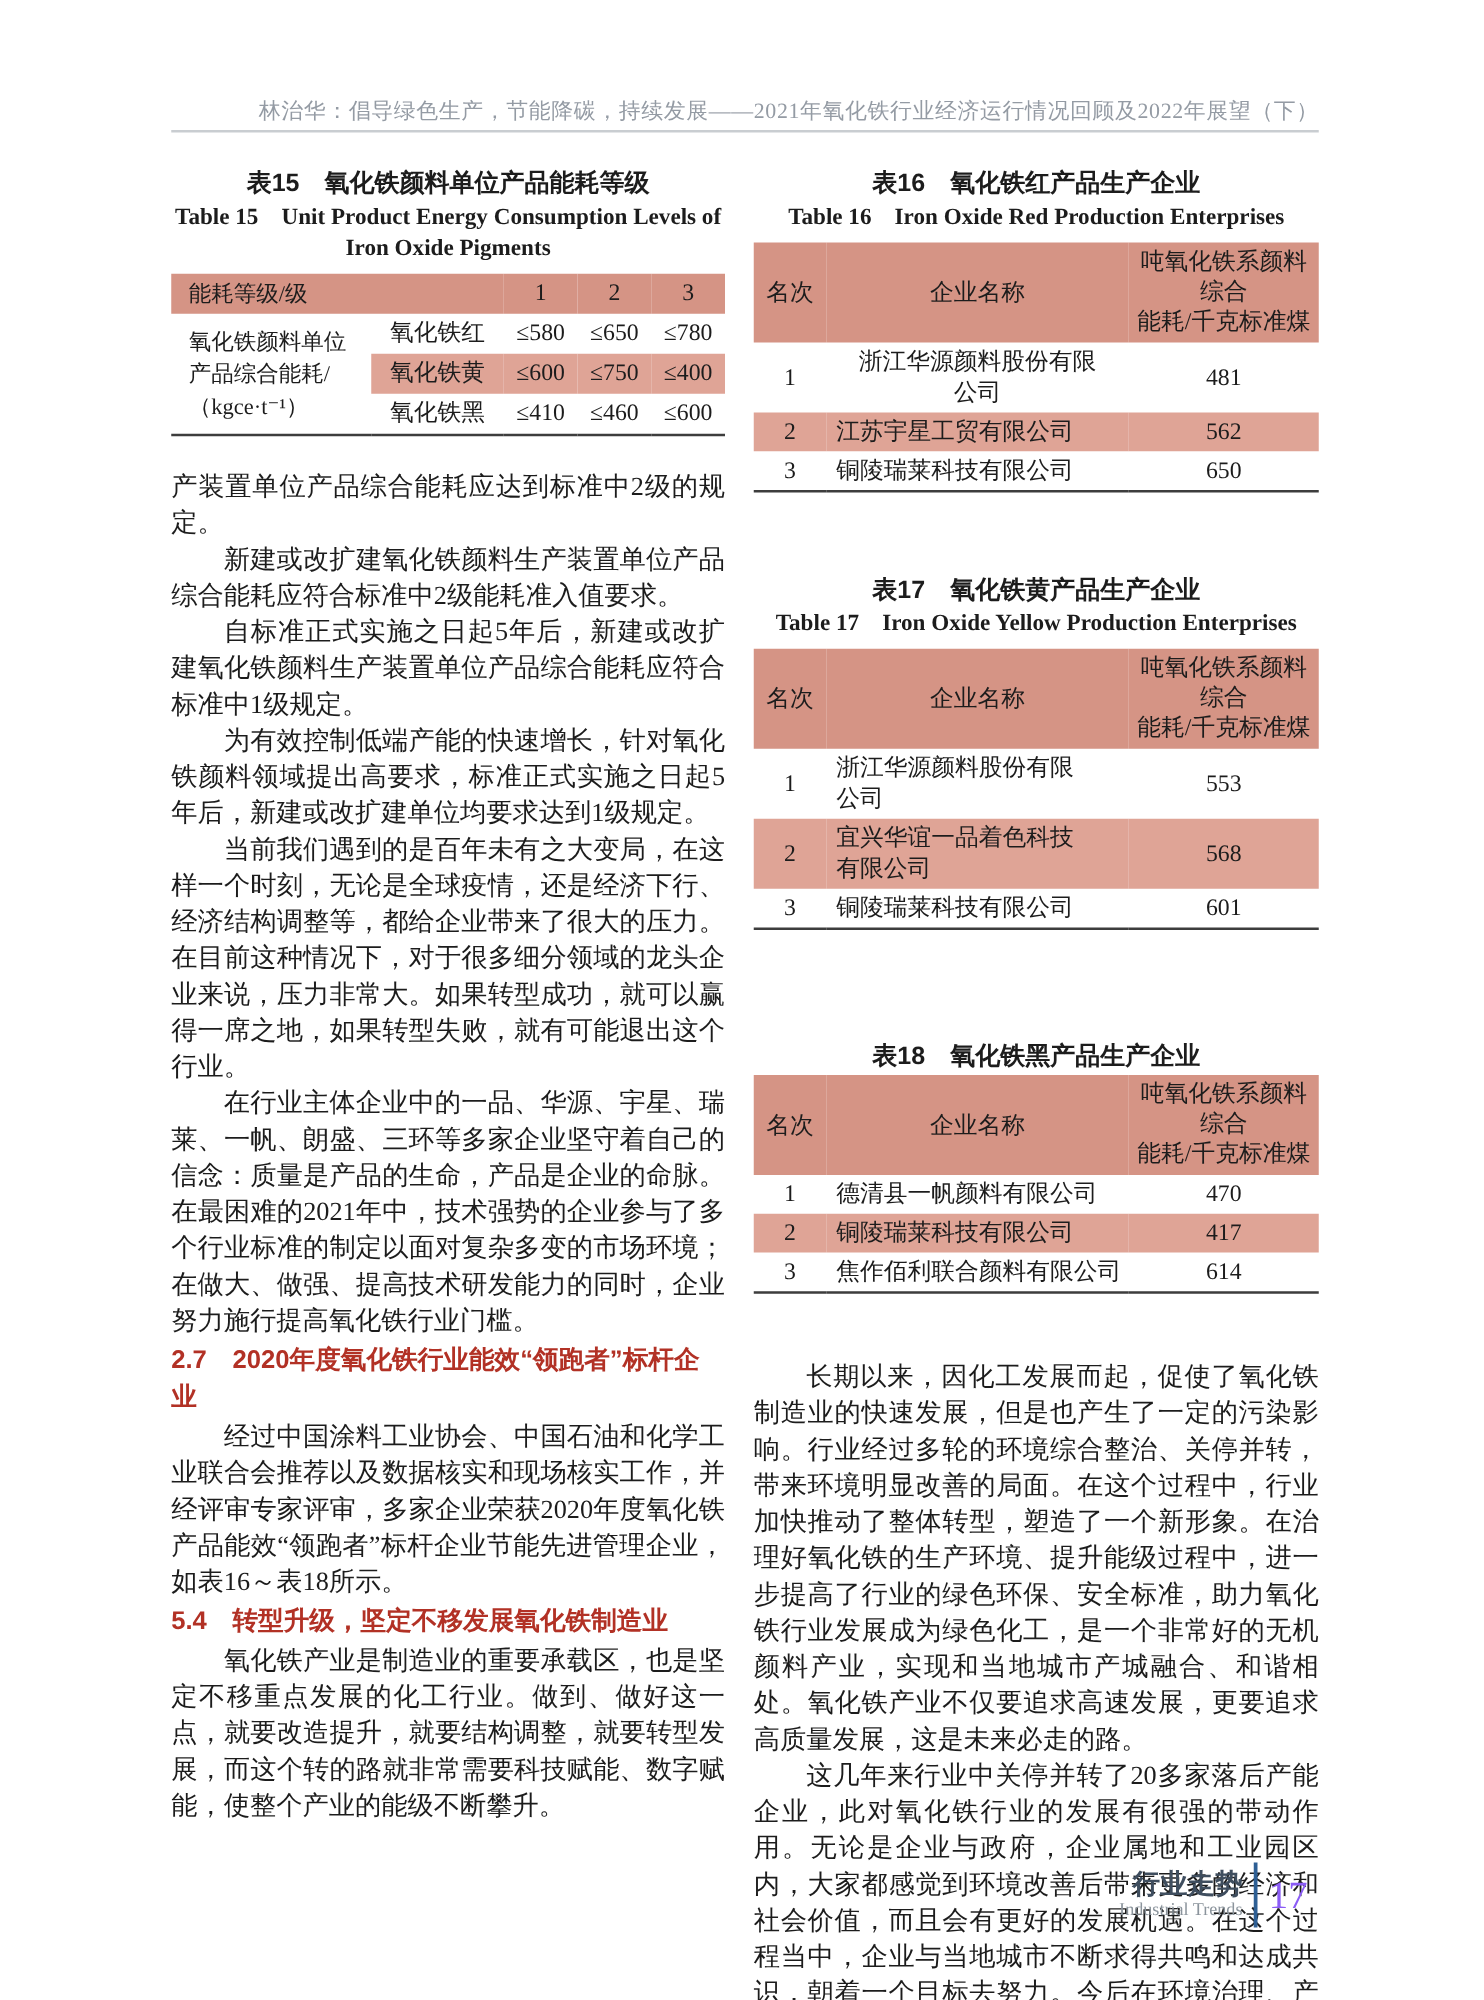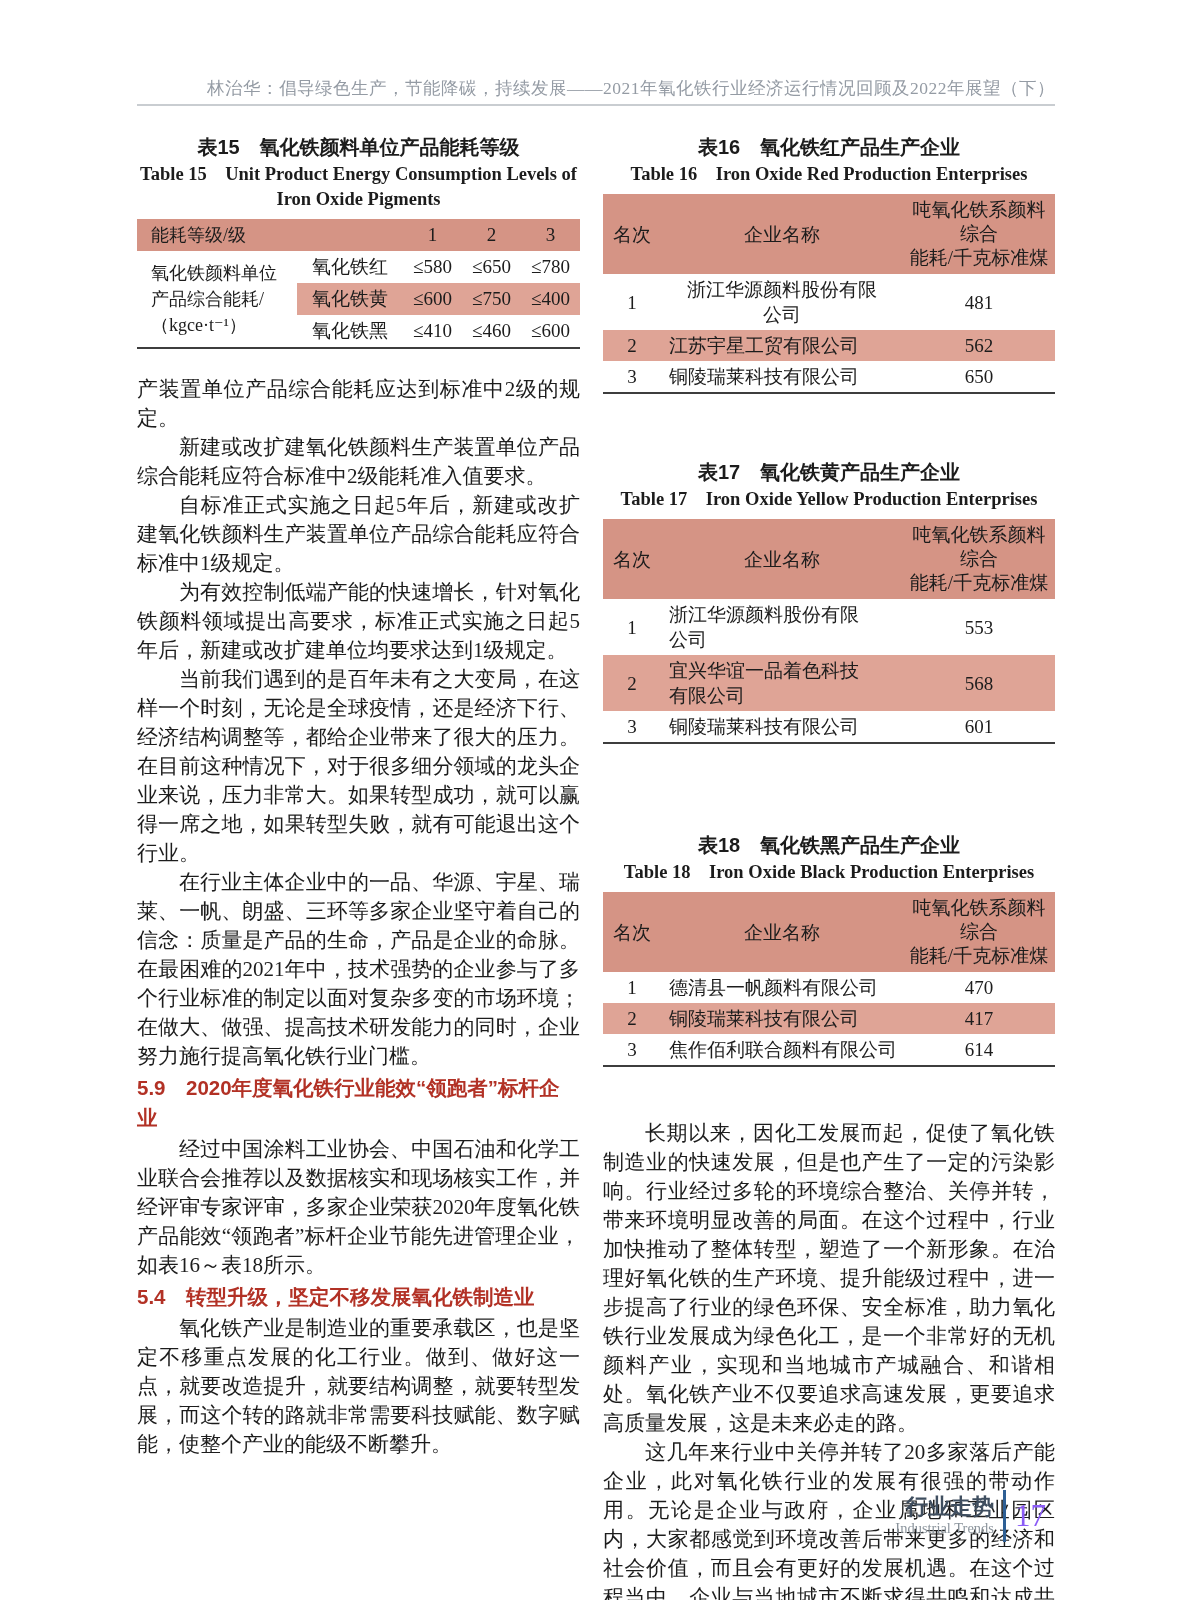--- a/index.html
+++ b/index.html
@@ -147,21 +147,21 @@
         </table>
     </div>
     <div class="gap-after-t15"></div>
 
     <p class="para noindent">产装置单位产品综合能耗应达到标准中2级的规定。</p>
     <p class="para">新建或改扩建氧化铁颜料生产装置单位产品综合能耗应符合标准中2级能耗准入值要求。</p>
     <p class="para">自标准正式实施之日起5年后，新建或改扩建氧化铁颜料生产装置单位产品综合能耗应符合标准中1级规定。</p>
     <p class="para">为有效控制低端产能的快速增长，针对氧化铁颜料领域提出高要求，标准正式实施之日起5年后，新建或改扩建单位均要求达到1级规定。</p>
     <p class="para">当前我们遇到的是百年未有之大变局，在这样一个时刻，无论是全球疫情，还是经济下行、经济结构调整等，都给企业带来了很大的压力。在目前这种情况下，对于很多细分领域的龙头企业来说，压力非常大。如果转型成功，就可以赢得一席之地，如果转型失败，就有可能退出这个行业。</p>
     <p class="para">在行业主体企业中的一品、华源、宇星、瑞莱、一帆、朗盛、三环等多家企业坚守着自己的信念：质量是产品的生命，产品是企业的命脉。在最困难的2021年中，技术强势的企业参与了多个行业标准的制定以面对复杂多变的市场环境；在做大、做强、提高技术研发能力的同时，企业努力施行提高氧化铁行业门槛。</p>
-    <p class="sec-head">5.9　2020年度氧化铁行业能效“领跑者”标杆企业</p>
+    <p class="sec-head">2.7　2020年度氧化铁行业能效“领跑者”标杆企业</p>
     <p class="para">经过中国涂料工业协会、中国石油和化学工业联合会推荐以及数据核实和现场核实工作，并经评审专家评审，多家企业荣获2020年度氧化铁产品能效“领跑者”标杆企业节能先进管理企业，如表16～表18所示。</p>
     <p class="sec-head">5.4　转型升级，坚定不移发展氧化铁制造业</p>
     <p class="para">氧化铁产业是制造业的重要承载区，也是坚定不移重点发展的化工行业。做到、做好这一点，就要改造提升，就要结构调整，就要转型发展，而这个转的路就非常需要科技赋能、数字赋能，使整个产业的能级不断攀升。</p>
   </div>
 
   <div class="col-right">
 
     <div class="tbl-block">
       <div class="tbl-title-cn">表16　氧化铁红产品生产企业</div>
       <div class="tbl-title-en">Table 16　Iron Oxide Red Production Enterprises</div>
@@ -232,21 +232,20 @@
           <td class="l">铜陵瑞莱科技有限公司</td>
           <td class="energy">601</td>
         </tr>
       </tbody>
         </table>
     </div>
     <div class="gap-after-t17"></div>
 
     <div class="tbl-block">
       <div class="tbl-title-cn">表18　氧化铁黑产品生产企业</div>
-      <div class="tbl-title-en">Table 18　Iron Oxide Black Production Enterprises</div>
       <table class="rank-tbl">
         <colgroup>
             <col style="width:58px">
             <col style="width:242px">
             <col style="width:152px">
           </colgroup>
         <tbody>
             <tr>
           <td class="hdr-bg rank">名次</td>
           <td class="hdr-bg hdr-name">企业名称</td>

